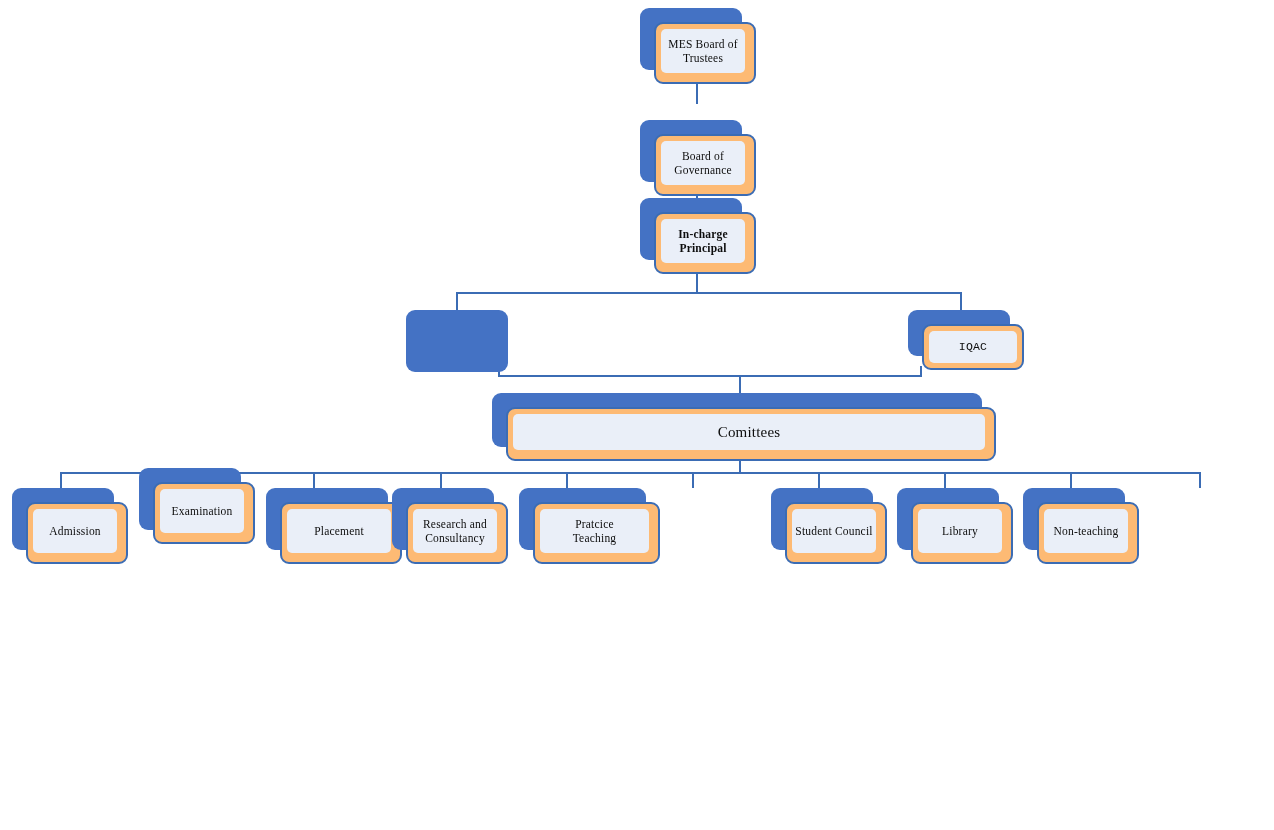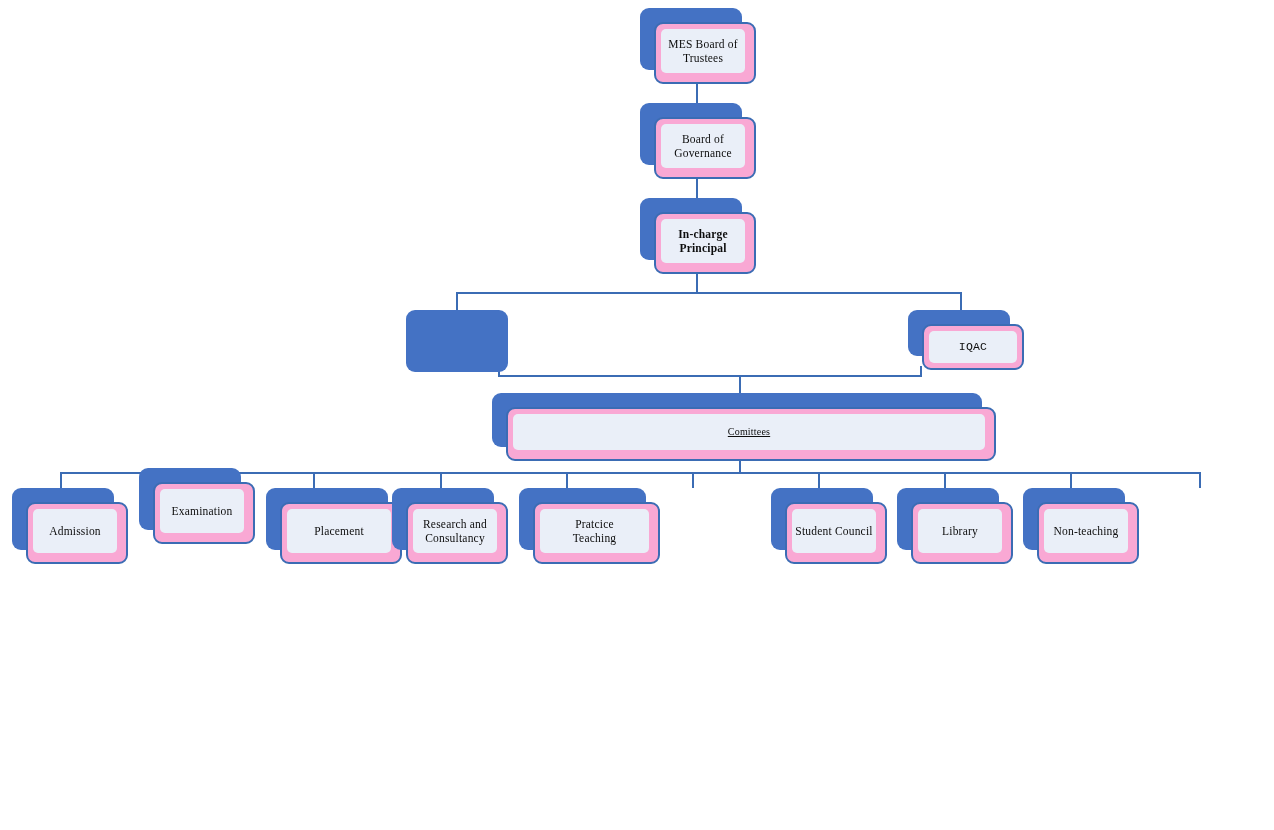--- a/index.html
+++ b/index.html
@@ -39,21 +39,21 @@
     bottom: 14px;
     background: #4472c4;
     border-radius: 9px;
   }
   .node .card {
     position: absolute;
     left: 14px;
     top: 14px;
     right: 0;
     bottom: 0;
-    background: #f9a8d4;
+    background: #fdba74;
     border: 2px solid #3b6cb4;
     border-radius: 9px;
     box-sizing: border-box;
   }
   .node .panel {
     position: absolute;
     left: 5px;
     top: 5px;
     right: 9px;
     bottom: 9px;
@@ -72,22 +72,21 @@
     font-size: 11.5px;
     line-height: 1.22;
     letter-spacing: 0.2px;
     white-space: pre-line;
     padding: 0 2px;
   }
   .node.bold .label {
     font-weight: bold;
   }
   .node.wide .label {
-    font-size: 10px;
-    text-decoration: underline;
+    font-size: 15px;
   }
 </style>
 </head>
 <body>
 
 <div id="chart-canvas">
 
   <div class="conn conn-v" style="left:696px; top:82px; height:22px;"></div>
 
   <div class="conn conn-v" style="left:696px; top:178px; height:22px;"></div>
@@ -119,21 +118,21 @@
   <div class="node" style="left:640px; top:8px; width:116px; height:76px;">
     <div class="shadow"></div>
     <div class="card">
       <div class="panel">
         <span class="label">MES Board of
 Trustees</span>
       </div>
     </div>
   </div>
 
-  <div class="node" style="left:640px; top:103px; width:116px; height:76px;">
+  <div class="node" style="left:640px; top:120px; width:116px; height:76px;">
     <div class="shadow"></div>
     <div class="card">
       <div class="panel">
         <span class="label">Board of
 Governance</span>
       </div>
     </div>
   </div>
 
   <div class="node bold" style="left:640px; top:198px; width:116px; height:76px;">

